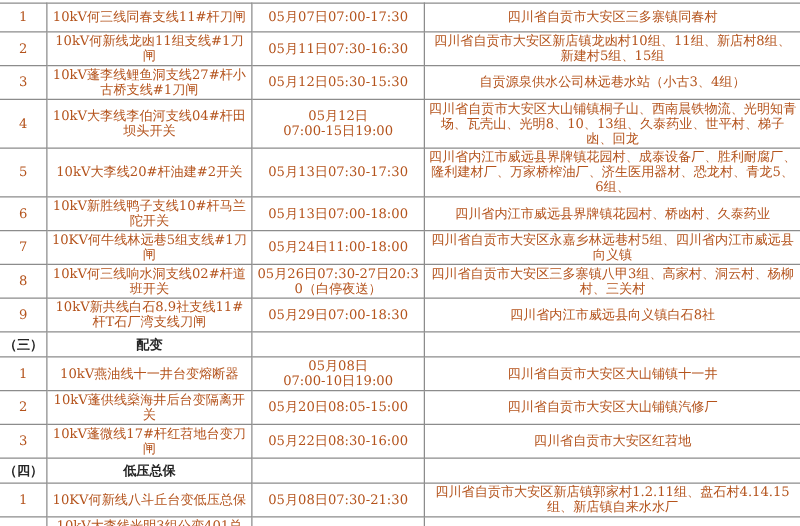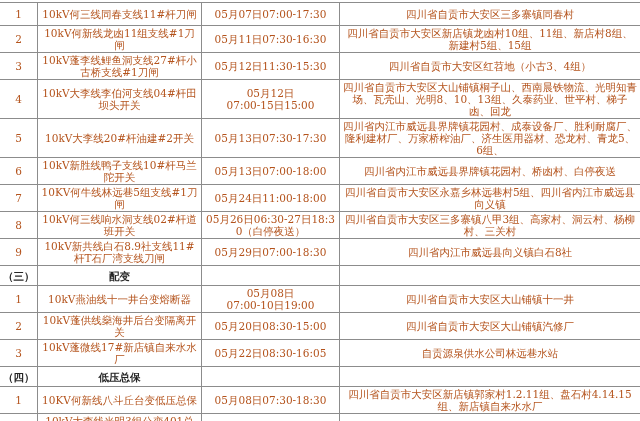--- a/index.html
+++ b/index.html
@@ -73,52 +73,52 @@
   </tr>
         <tr>
     <td>2</td>
     <td>10kV何新线龙凼11组支线#1刀闸</td>
     <td>05月11日07:30-16:30</td>
     <td>四川省自贡市大安区新店镇龙凼村10组、11组、新店村8组、新建村5组、15组</td>
   </tr>
         <tr>
     <td>3</td>
     <td>10kV蓬李线鲤鱼洞支线27#杆小古桥支线#1刀闸</td>
-    <td>05月12日11:30-15:30</td>
-    <td>四川省自贡市大安区红苕地（小古3、4组）</td>
+    <td>05月12日05:30-15:30</td>
+    <td>自贡源泉供水公司林远巷水站（小古3、4组）</td>
   </tr>
         <tr>
     <td>4</td>
     <td>10kV大李线李伯河支线04#杆田坝头开关</td>
     <td>05月12日
-07:00-15日15:00</td>
+07:00-15日19:00</td>
     <td>四川省自贡市大安区大山铺镇桐子山、西南晨铁物流、光明知青场、瓦壳山、光明8、10、13组、久泰药业、世平村、梯子凼、回龙</td>
   </tr>
         <tr>
     <td>5</td>
     <td>10kV大李线20#杆油建#2开关</td>
     <td>05月13日07:30-17:30</td>
     <td>四川省内江市威远县界牌镇花园村、成泰设备厂、胜利耐腐厂、隆利建材厂、万家桥榨油厂、济生医用器材、恐龙村、青龙5、6组、</td>
   </tr>
         <tr>
     <td>6</td>
     <td>10kV新胜线鸭子支线10#杆马兰陀开关</td>
     <td>05月13日07:00-18:00</td>
-    <td>四川省内江市威远县界牌镇花园村、桥凼村、白停夜送</td>
+    <td>四川省内江市威远县界牌镇花园村、桥凼村、久泰药业</td>
   </tr>
         <tr>
     <td>7</td>
     <td>10KV何牛线林远巷5组支线#1刀闸</td>
     <td>05月24日11:00-18:00</td>
     <td>四川省自贡市大安区永嘉乡林远巷村5组、四川省内江市威远县向义镇</td>
   </tr>
         <tr>
     <td>8</td>
     <td>10kV何三线响水洞支线02#杆道班开关</td>
-    <td>05月26日06:30-27日18:30（白停夜送）</td>
+    <td>05月26日07:30-27日20:30（白停夜送）</td>
     <td>四川省自贡市大安区三多寨镇八甲3组、高家村、洞云村、杨柳村、三关村</td>
   </tr>
         <tr>
     <td>9</td>
     <td>10kV新共线白石8.9社支线11#杆T石厂湾支线刀闸</td>
     <td>05月29日07:00-18:30</td>
     <td>四川省内江市威远县向义镇白石8社</td>
   </tr>
         <tr class="section">
     <td>（三）</td>
@@ -129,39 +129,39 @@
         <tr>
     <td>1</td>
     <td>10kV燕油线十一井台变熔断器</td>
     <td>05月08日
 07:00-10日19:00</td>
     <td>四川省自贡市大安区大山铺镇十一井</td>
   </tr>
         <tr>
     <td>2</td>
     <td>10kV蓬供线燊海井后台变隔离开关</td>
-    <td>05月20日08:30-15:00</td>
+    <td>05月20日08:05-15:00</td>
     <td>四川省自贡市大安区大山铺镇汽修厂</td>
   </tr>
         <tr>
     <td>3</td>
-    <td>10kV蓬微线17#新店镇自来水水厂</td>
-    <td>05月22日08:30-16:05</td>
-    <td>自贡源泉供水公司林远巷水站</td>
+    <td>10kV蓬微线17#杆红苕地台变刀闸</td>
+    <td>05月22日08:30-16:00</td>
+    <td>四川省自贡市大安区红苕地</td>
   </tr>
         <tr class="section">
     <td>（四）</td>
     <td>低压总保</td>
     <td></td>
     <td></td>
   </tr>
         <tr>
     <td>1</td>
     <td>10KV何新线八斗丘台变低压总保</td>
-    <td>05月08日07:30-18:30</td>
+    <td>05月08日07:30-21:30</td>
     <td>四川省自贡市大安区新店镇郭家村1.2.11组、盘石村4.14.15组、新店镇自来水水厂</td>
   </tr>
         <tr>
     <td>2</td>
     <td>10kV大李线光明3组公变401总保</td>
     <td>05月11日07:30-17:00</td>
     <td>四川省自贡市大安区大山铺镇光明村3组、青龙村5组</td>
   </tr>
       </tbody>
   </table>

